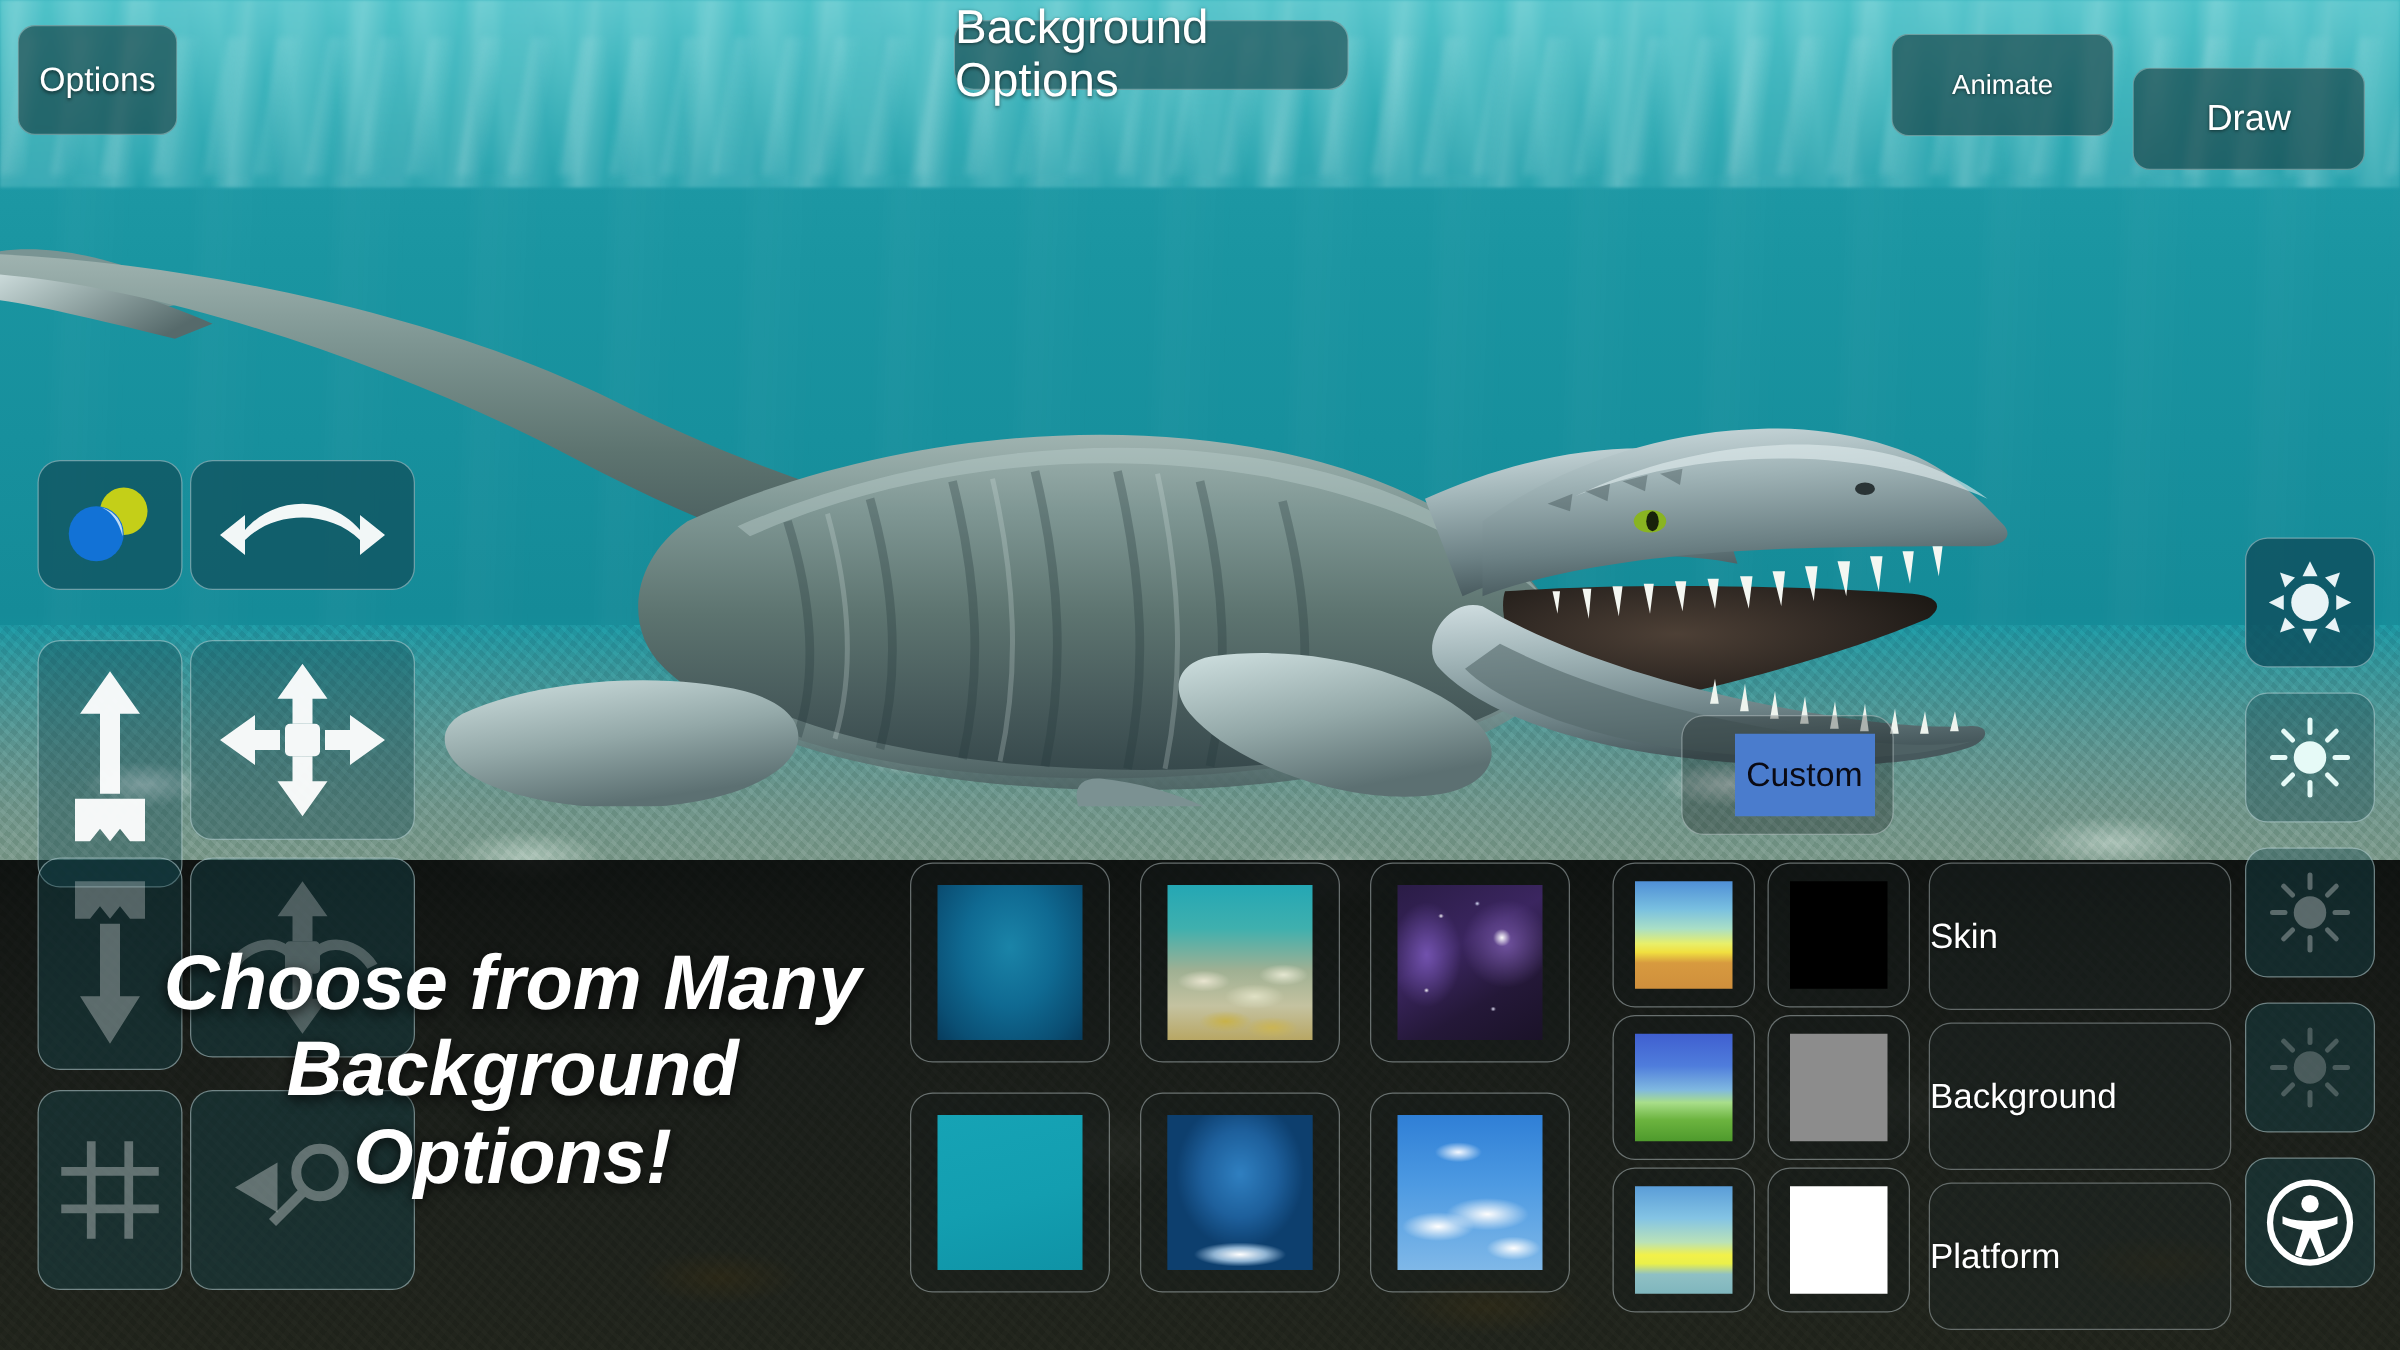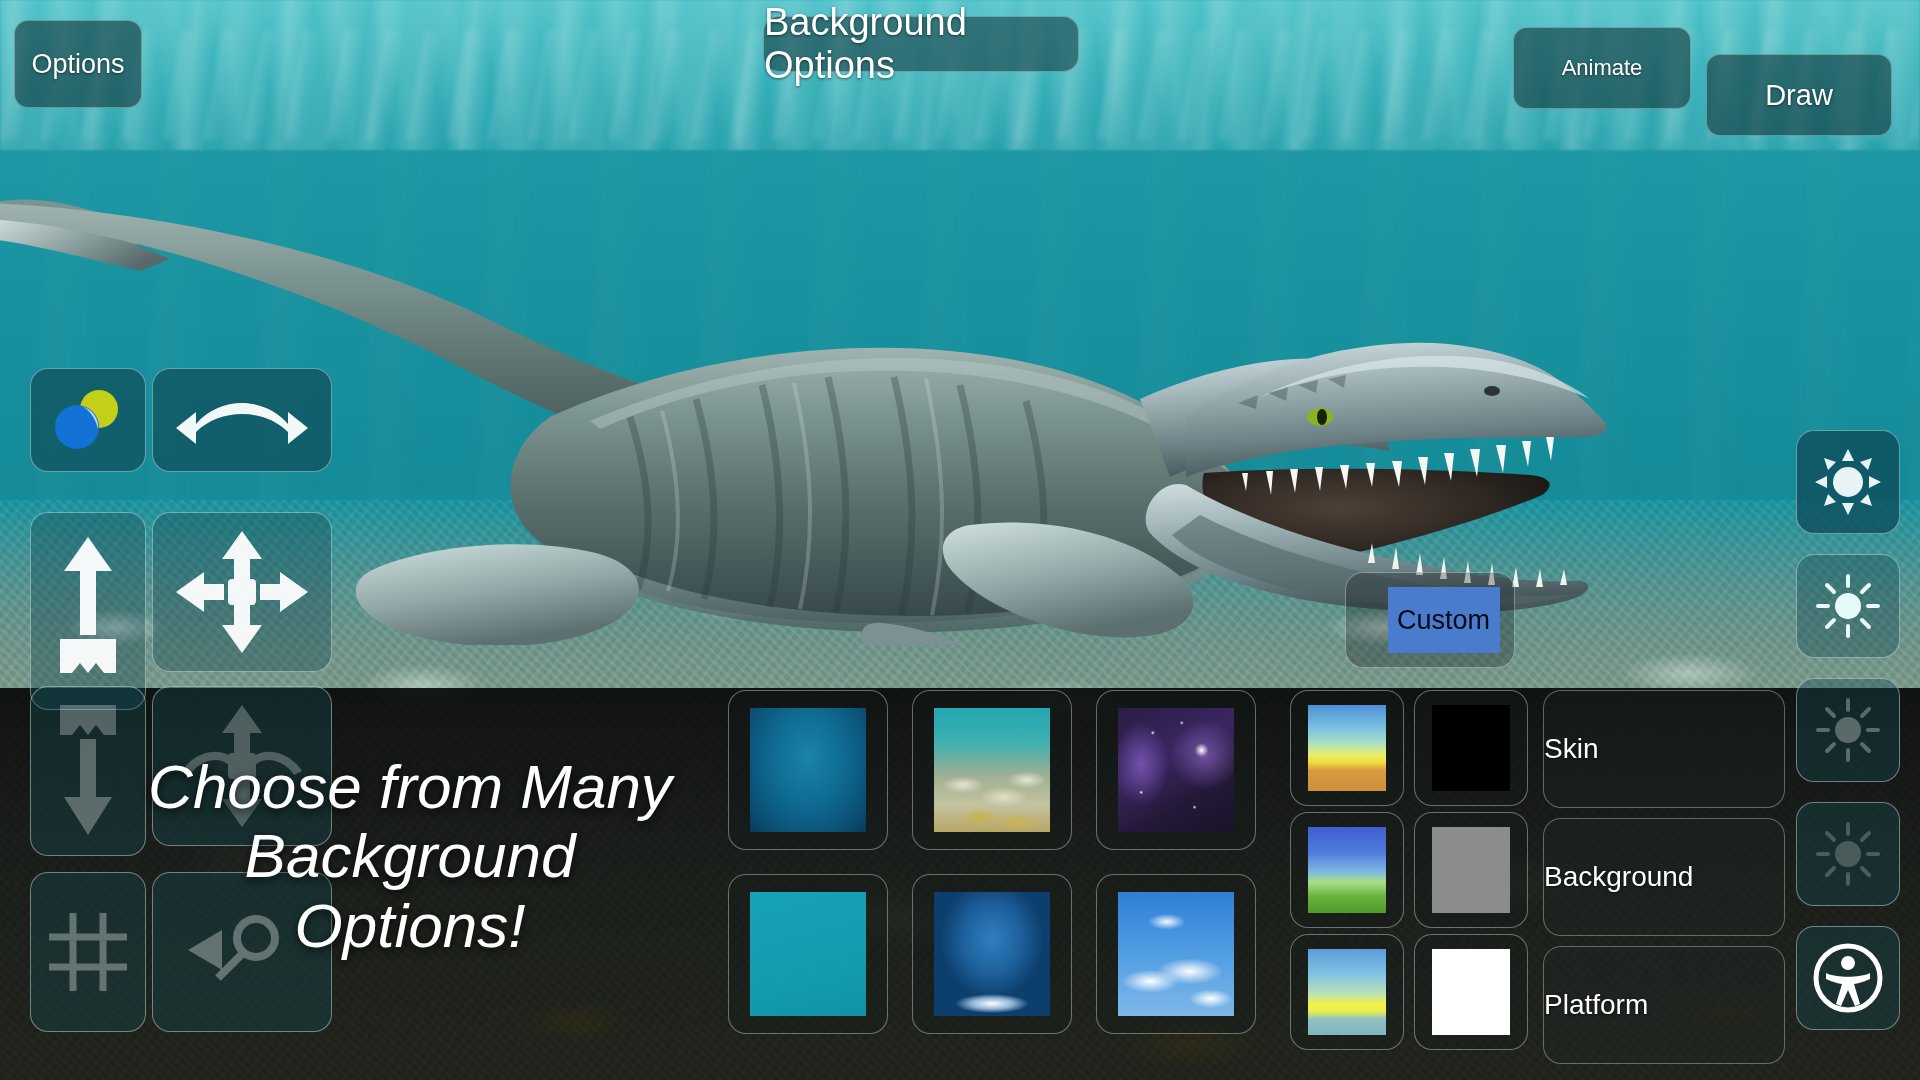--- a/index.html
+++ b/index.html
@@ -157,21 +157,21 @@
     display:flex; align-items:center; 
     color:#fff; font-size:28px; text-shadow:0 1px 3px rgba(0,0,0,.6);
   }
   #cell-skin       { left:1543px; top:690px; width:242px; height:118px; }
   #cell-background { left:1543px; top:818px; width:242px; height:118px; }
   #cell-platform   { left:1543px; top:946px; width:242px; height:118px; }
 
   
   #promo {
     position:absolute; left:60px; top:752px; width:700px;
-    color:#fff; font-size:62px; font-weight:normal; font-style:italic;
+    color:#fff; font-size:62px; font-weight:bold; font-style:italic;
     line-height:1.12; text-align:center;
     text-shadow:0 3px 10px rgba(0,0,0,.8);
     pointer-events:none;
   }
 </style>
 </head>
 <body>
 
 <div id="scene">
   <div class="water"></div>

